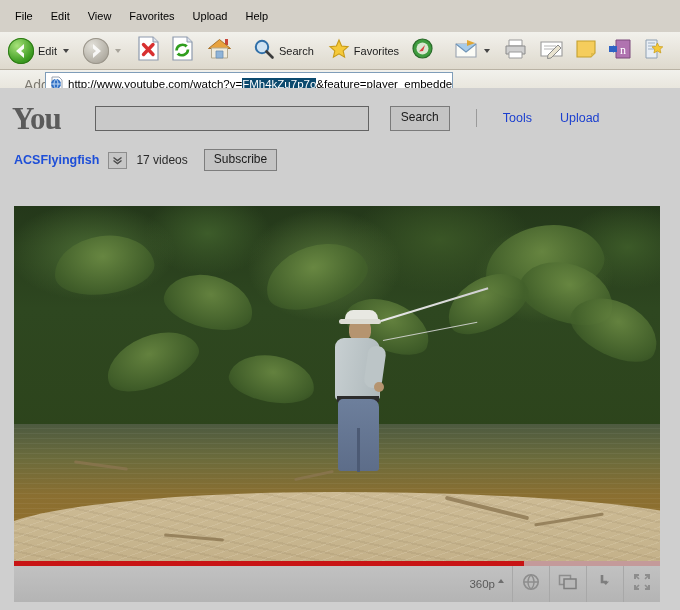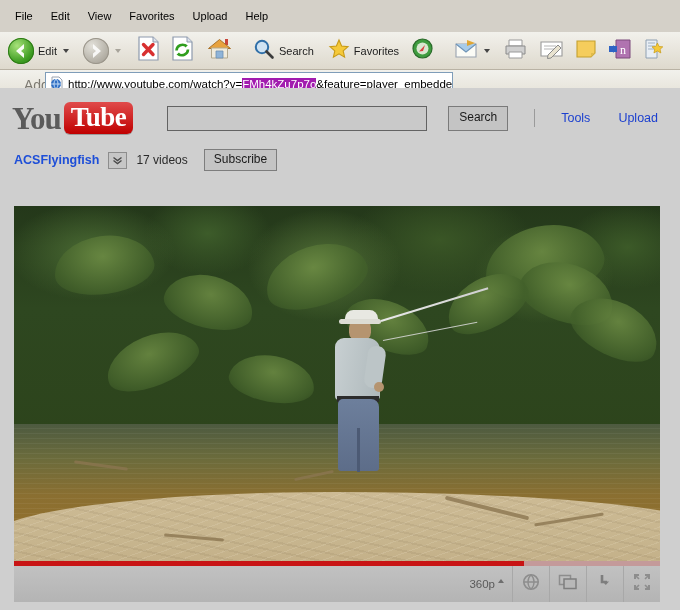--- a/index.html
+++ b/index.html
@@ -35,27 +35,27 @@
 
   
   .addrbar{height:30px;background:linear-gradient(#f2f1ec,#e3dfd4);position:relative;
            display:flex;align-items:center;border-bottom:1px solid #9b9486;}
   .addrlabel{font-size:14px;color:#7d7a72;padding-left:24px;}
   .urlbox{position:absolute;left:45px;top:2px;width:406px;height:22px;
           background:#fff;border:1px solid #7f9db9;display:flex;align-items:center;
           box-shadow:0 0 0 1px #fff inset;}
   .urlbox .ficon{width:16px;height:16px;margin:0 3px 0 3px;flex:0 0 auto;position:relative;}
   .urltext{font-size:11.5px;color:#000;white-space:nowrap;overflow:hidden;letter-spacing:0px;}
-  .urltext .sel{background:#a21caf;color:#fff;}
+  .urltext .sel{background:#0c4a6e;color:#fff;}
 
   
   .page{position:absolute;left:0;top:88px;width:680px;height:522px;
         background:#cfcfcf;overflow:hidden;}
 
-  .ythead{display:flex;align-items:center;height:48px;padding:6px 6px 0 12px;gap:12px;}
+  .ythead{display:flex;align-items:center;height:48px;padding:6px 0 0 12px;gap:12px;}
   .ytlogo{display:flex;align-items:center;height:34px;}
   .ytlogo .you{font-family:"Liberation Serif",serif;font-weight:bold;font-size:31px;
                 color:#5b5b5b;letter-spacing:-1px;line-height:31px;}
   .ytlogo .tubewrap{background:linear-gradient(#e04b4b,#c00000);border-radius:6px;
                     margin-left:3px;padding:1px 7px 2px 7px;box-shadow:0 1px 0 rgba(0,0,0,.25);}
   .ytlogo .tube{font-family:"Liberation Serif",serif;font-weight:bold;font-size:27px;
                 color:#fff;line-height:29px;letter-spacing:-0.5px;}
 
   .ytsearch{width:268px;height:21px;background:#c9c9c9;border:1px solid #636363;
             margin-left:22px;}
@@ -324,23 +324,20 @@
       </span>
       <span class="urltext"><span>http://www.youtube.com/watch?v=</span><span class="sel">FMh4kZu7p7o</span><span>&amp;feature=player_embedded</span></span>
     </div>
   </div>
 
   <div class="page">
 
     <div class="ythead">
       <div class="ytlogo">
         <span class="you">You</span>
-        <span class="tubewrap">
-          <span class="tube">Tube</span>
-        </span>
       </div>
       <input class="ytsearch" type="text" placeholder="" style="">
       <div class="ytsearchbtn">Search</div>
       <div class="ytdiv"></div>
       <span class="ytlink">Tools</span>
       <span class="ytlink">Upload</span>
     </div>
 
     <div class="metarow">
       <span class="uploader">ACSFlyingfish</span>

